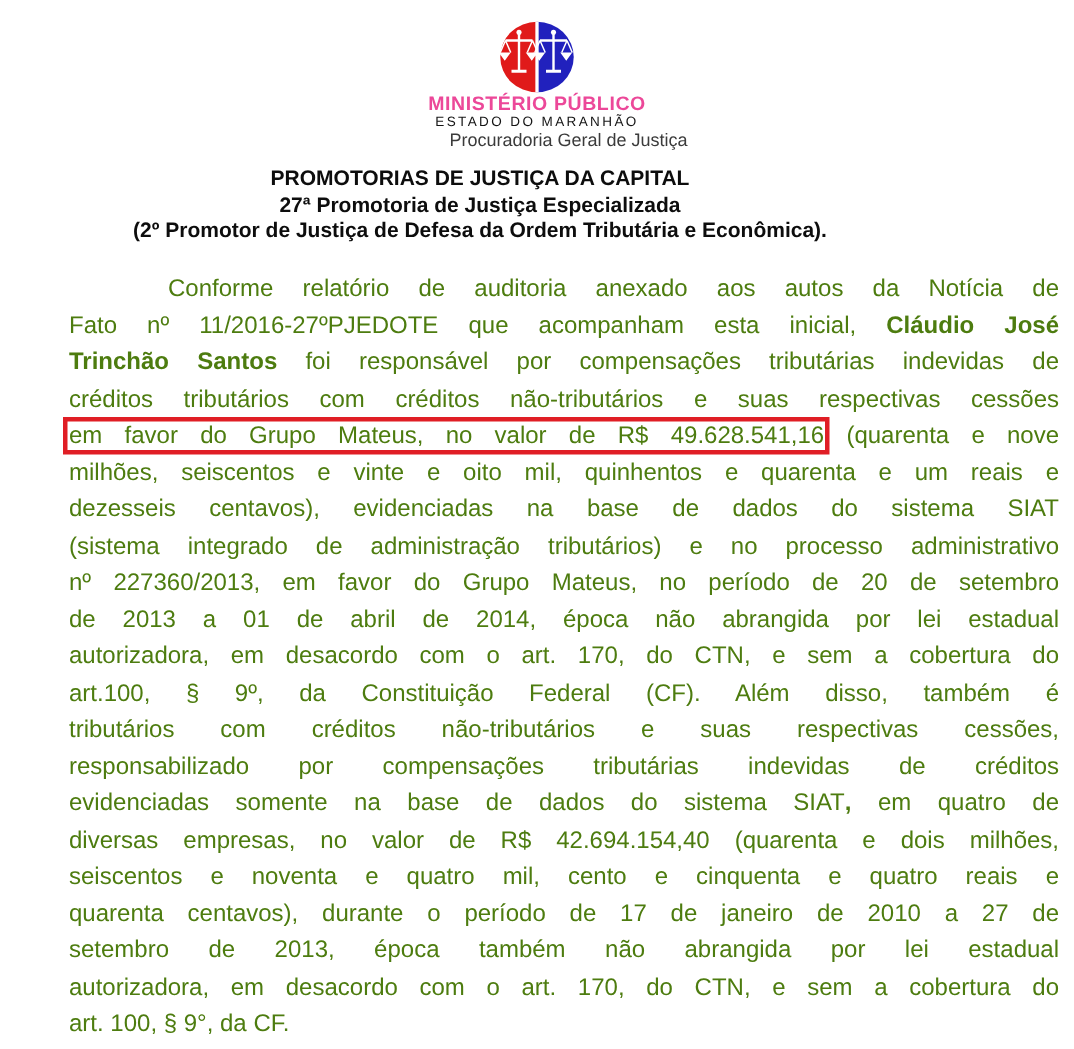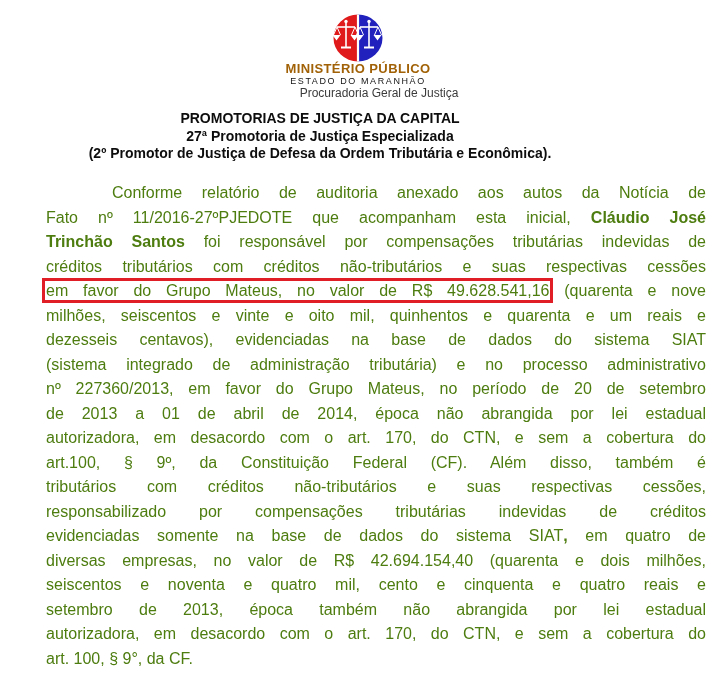--- a/index.html
+++ b/index.html
@@ -28,21 +28,21 @@
     align-items: center;
     text-align: center;
   }
   .logo-block svg { display: block; }
   .org-name {
     margin-top: -2px;
     font-weight: bold;
     font-size: 13px;
     line-height: 14px;
     letter-spacing: 0.4px;
-    color: #a16207;
+    color: #ec4899;
   }
   .org-sub {
     font-weight: normal;
     font-size: 9px;
     line-height: 11px;
     letter-spacing: 1.6px;
     color: #141414;
   }
   .org-dept {
     font-size: 12px;
@@ -118,28 +118,29 @@
   </div>
 
   <div class="doc-body">
       <div class="line indent"><span>Conforme relatório de auditoria anexado aos autos da Notícia de</span></div>
       <div class="line"><span>Fato nº 11/2016-27ºPJEDOTE que acompanham esta inicial, </span><span class="bold">Cláudio José</span></div>
       <div class="line"><span class="bold">Trinchão Santos</span><span> foi responsável por compensações tributárias indevidas de</span></div>
       <div class="line"><span>créditos tributários com créditos não-tributários e suas respectivas cessões</span></div>
       <div class="line"><span class="boxed">em favor do Grupo Mateus, no valor de R$ 49.628.541,16</span><span> (quarenta e nove</span></div>
       <div class="line"><span>milhões, seiscentos e vinte e oito mil, quinhentos e quarenta e um reais e</span></div>
       <div class="line"><span>dezesseis centavos), evidenciadas na base de dados do sistema SIAT</span></div>
-      <div class="line"><span>(sistema integrado de administração tributária) e no processo administrativo</span></div>
+      <div class="line"><span>(sistema integrado de administração tributários) e no processo administrativo</span></div>
       <div class="line"><span>nº 227360/2013, em favor do Grupo Mateus, no período de 20 de setembro</span></div>
       <div class="line"><span>de 2013 a 01 de abril de 2014, época não abrangida por lei estadual</span></div>
       <div class="line"><span>autorizadora, em desacordo com o art. 170, do CTN, e sem a cobertura do</span></div>
       <div class="line"><span>art.100, § 9º, da Constituição Federal (CF). Além disso, também é</span></div>
       <div class="line"><span>tributários com créditos não-tributários e suas respectivas cessões,</span></div>
       <div class="line"><span>responsabilizado por compensações tributárias indevidas de créditos</span></div>
       <div class="line"><span>evidenciadas somente na base de dados do sistema SIAT</span><span class="bold">,</span><span> em quatro de</span></div>
       <div class="line"><span>diversas empresas, no valor de R$ 42.694.154,40 (quarenta e dois milhões,</span></div>
       <div class="line"><span>seiscentos e noventa e quatro mil, cento e cinquenta e quatro reais e</span></div>
+      <div class="line"><span>quarenta centavos), durante o período de 17 de janeiro de 2010 a 27 de</span></div>
       <div class="line"><span>setembro de 2013, época também não abrangida por lei estadual</span></div>
       <div class="line"><span>autorizadora, em desacordo com o art. 170, do CTN, e sem a cobertura do</span></div>
       <div class="line last"><span>art. 100, § 9°, da CF.</span></div>
     </div>
 
 </div>
 
 </body></html>

